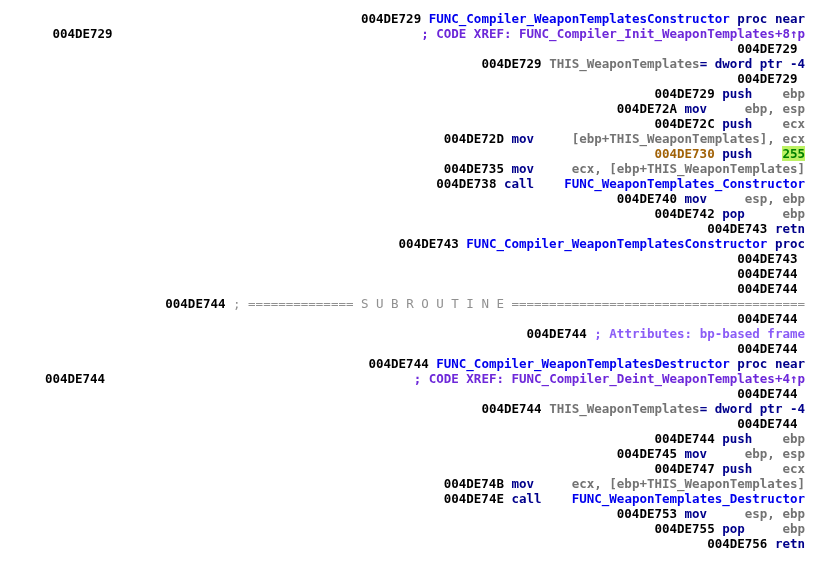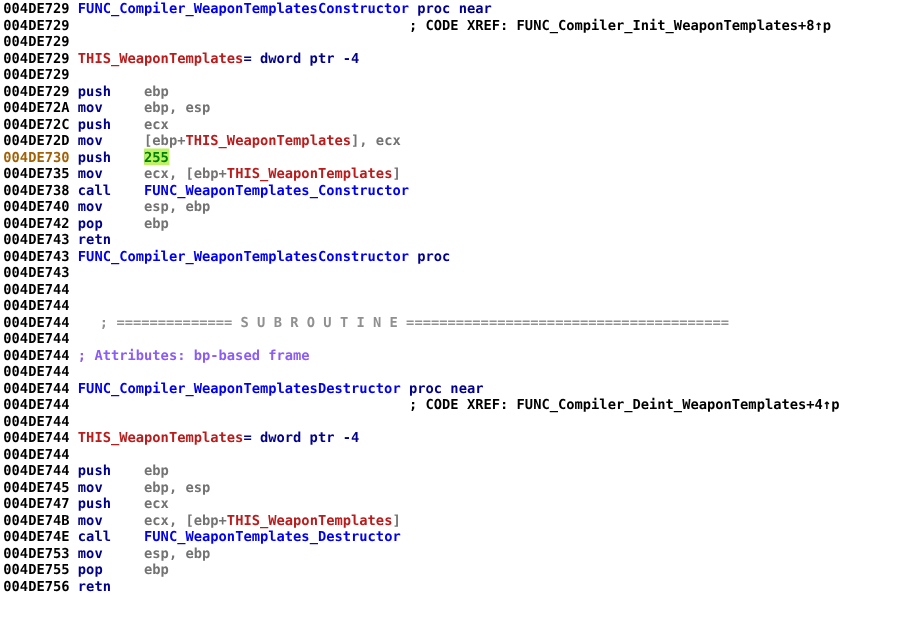--- a/index.html
+++ b/index.html
@@ -12,22 +12,23 @@
     width: 816px;
     height: 570px;
     overflow: hidden;
     font-family: "DejaVu Sans Mono", "Liberation Mono", monospace;
   }
   #disasm {
     position: relative;
     width: 816px;
     height: 570px;
     background: #ffffff;
-    padding: 0;
+    padding: 11px;
     box-sizing: border-box;
+    text-align: right;
   }
   .line {
     height: 15px;
     line-height: 15px;
     white-space: pre;
     font-size: 12.5px;
     font-family: "DejaVu Sans Mono", "Liberation Mono", monospace;
     letter-spacing: 0px;
     padding-left: 3px;
     box-sizing: border-box;
@@ -37,23 +38,23 @@
     font-weight: bold;
   }
   .addr.cur {
     color: #a16207;
     font-weight: bold;
   }
   .seg-mnem      { color: #00008b; font-weight: bold; }
   .seg-reg       { color: #737373; font-weight: bold; }
   .seg-keyword   { color: #00008b; font-weight: bold; }
   .seg-name      { color: #0000ee; font-weight: bold; }
-  .seg-localvar  { color: #b91c1c; font-weight: bold; }
-  .seg-comment   { color: #000000; font-weight: bold; margin-top: 41px; }
-  .seg-divider   { color: #909090; font-weight: bold; margin-left: 20px; }
+  .seg-localvar  { color: #737373; font-weight: bold; }
+  .seg-comment   { color: #6d28d9; font-weight: bold; margin-top: 41px; }
+  .seg-divider   { color: #909090; font-weight: normal; }
   .seg-attr      { color: #8b5cf6; font-weight: bold; }
   .seg-plain     { color: #000000; font-weight: bold; }
   .seg-highlight {
     color: #008000;
     background: #bef264;
     font-weight: bold;
   }
   .cursor-bar {
     display: inline-block;
     width: 2px;

